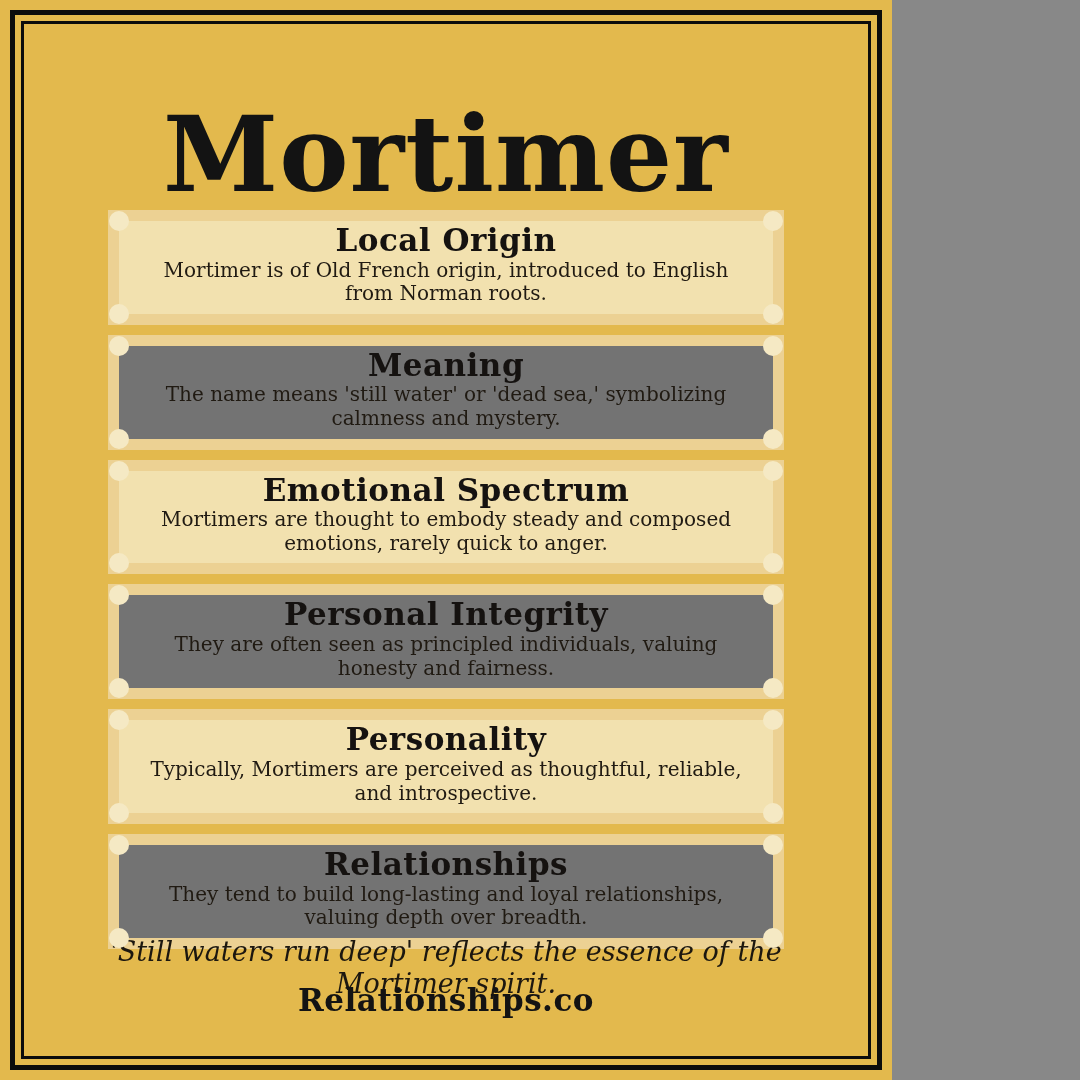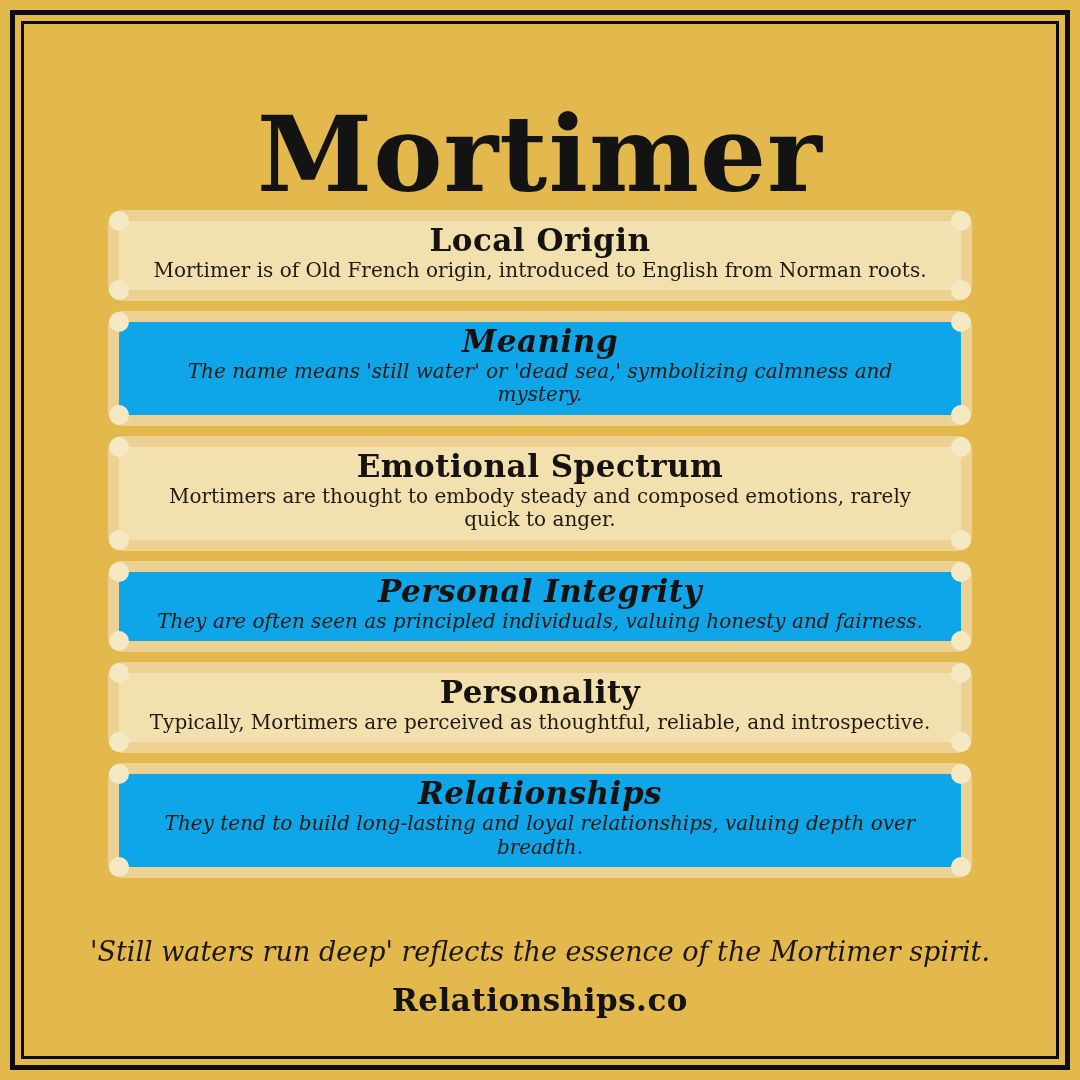--- a/index.html
+++ b/index.html
@@ -1,40 +1,40 @@
 <!DOCTYPE html>
 <html><head>
 <meta charset="utf-8">
 <style>
   html,body{margin:0;padding:0;background:#888;}
   .canvas{
-    position:relative;width:1080px;height:1080px;overflow:hidden;
+    position:relative;width:892px;height:1080px;overflow:hidden;
     background:#e3b94d;color:#17130d;
     font-family:"DejaVu Serif","Liberation Serif",serif;
   }
   .frame-outer{position:absolute;inset:10px;border:5px solid #0c0c0c;pointer-events:none;}
   .frame-inner{position:absolute;inset:21px;border:3px solid #0c0c0c;pointer-events:none;}
   .title{
     position:absolute;top:28px;left:0;right:0;text-align:center;
     font-size:104px;font-weight:bold;line-height:1.1;letter-spacing:1px;color:#131313;
   }
   .cards{
     position:absolute;top:210px;left:108px;right:108px;
     display:flex;flex-direction:column;gap:10px;
   }
   .card{
-    position:relative;background:#ecd193;border-radius:15px;
+    position:relative;background:#ecd193;border-radius:0;
     padding:11px;box-sizing:border-box;
   }
   .card-inner{
     position:relative;z-index:1;text-align:center;
     padding:2px 28px 8px;min-height:62px;box-sizing:border-box;border-radius:2px;
   }
   .card.light .card-inner{background:#f2e1af;}
-  .card.dark  .card-inner{background:#0ea5e9;font-style:italic;}
+  .card.dark  .card-inner{background:#737373;}
   .corner{
     position:absolute;width:20px;height:20px;border-radius:50%;
     background:#f5e9c4;z-index:2;
   }
   .corner.tl{top:1px;left:1px}
   .corner.tr{top:1px;right:1px}
   .corner.bl{bottom:1px;left:1px}
   .corner.br{bottom:1px;right:1px}
   .card h2{
     margin:0;font-size:31px;line-height:1.15;font-weight:bold;

